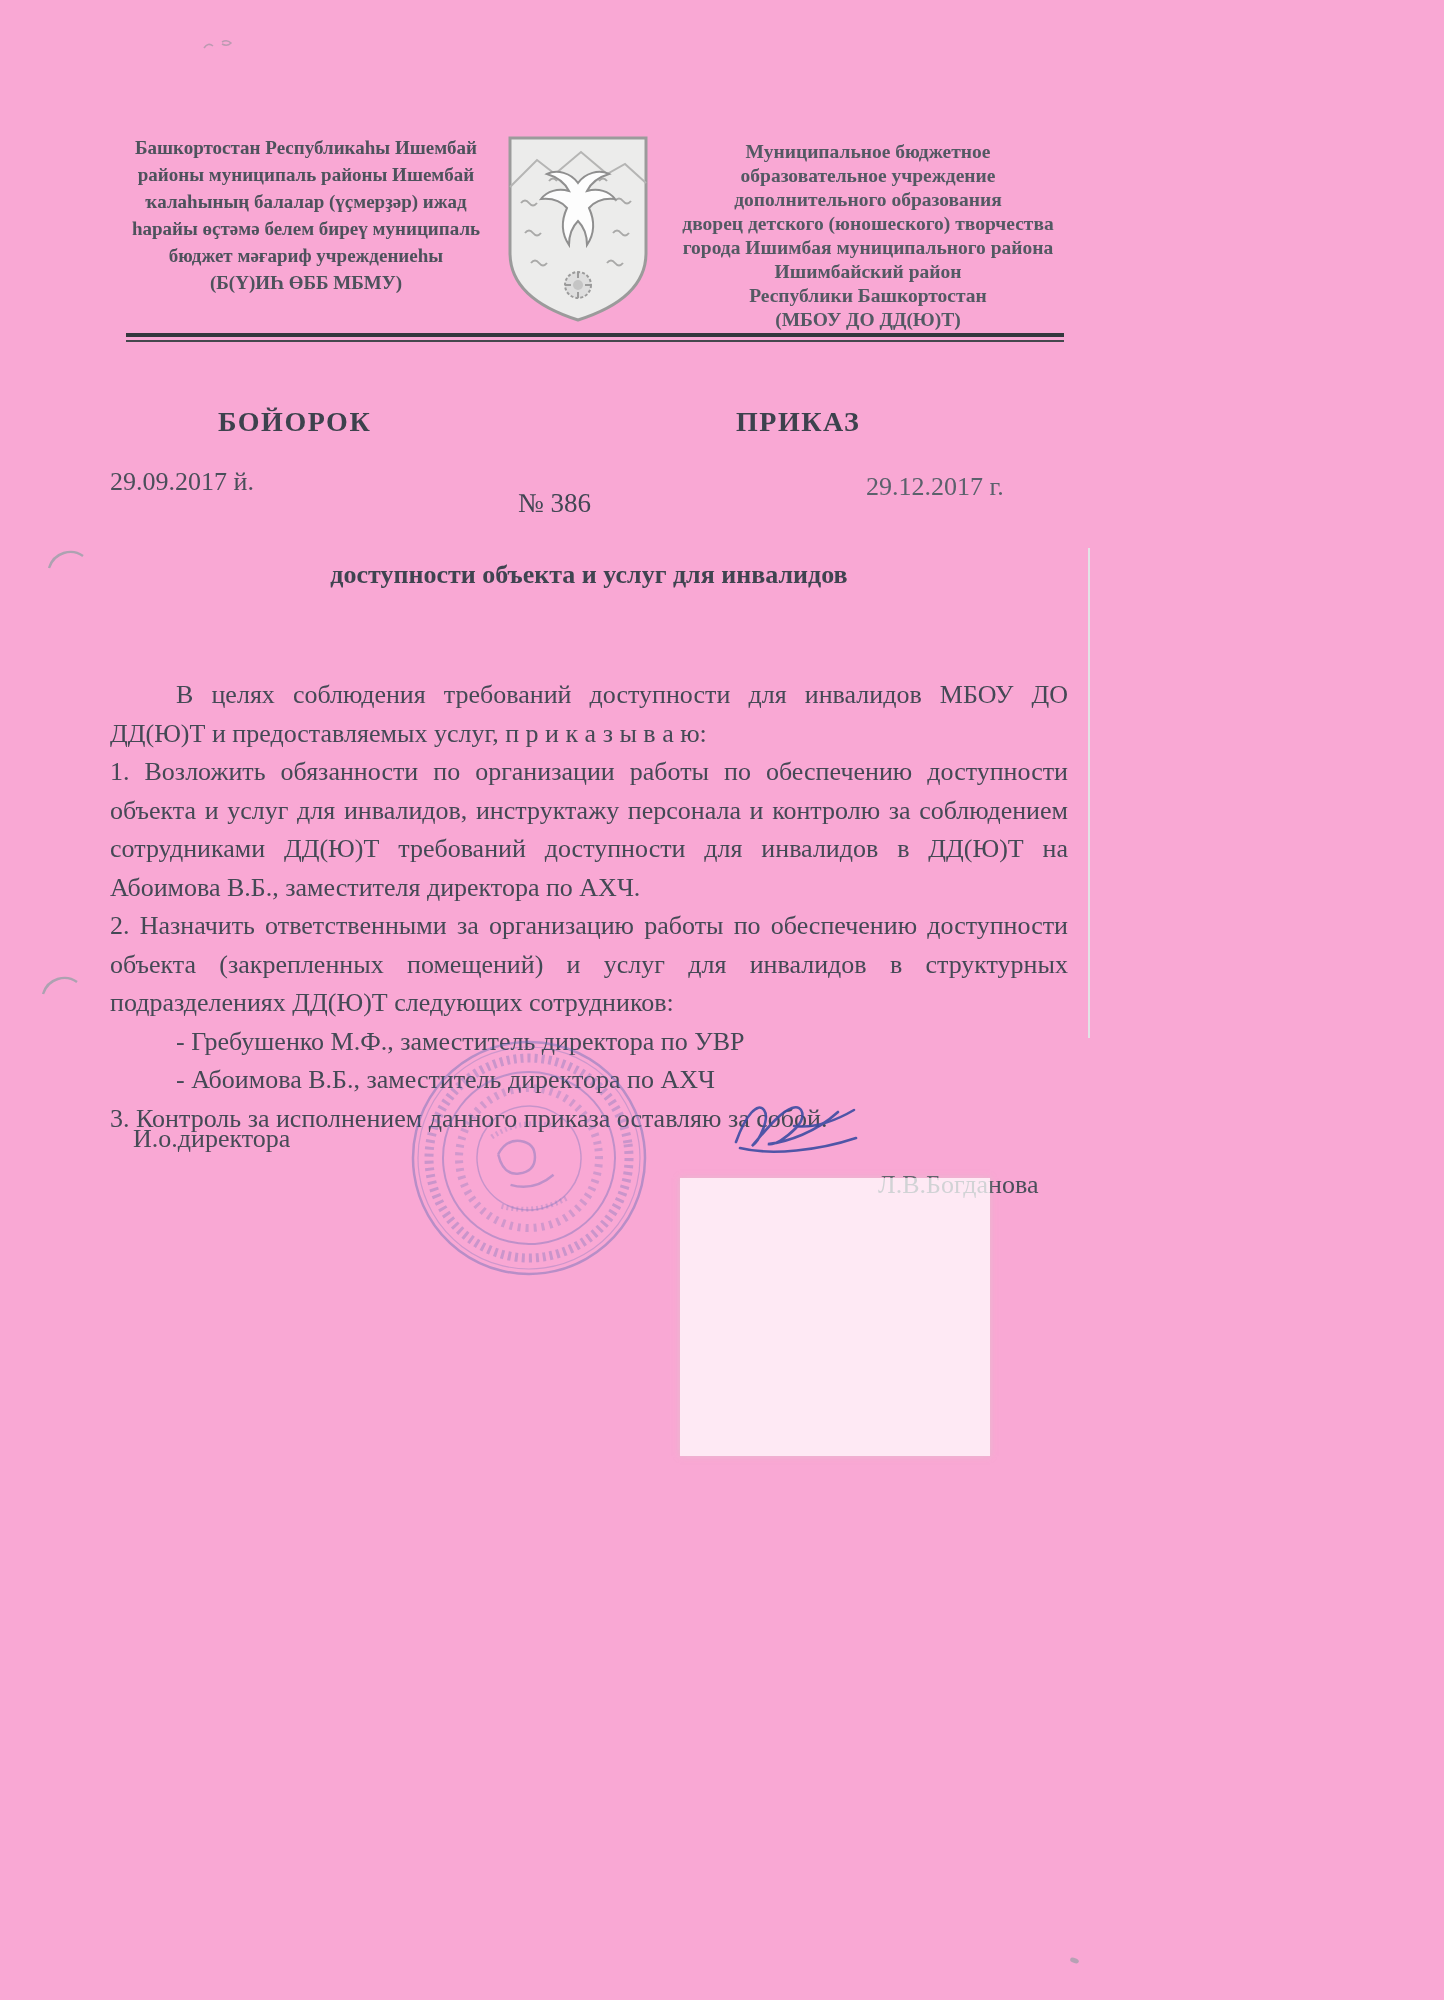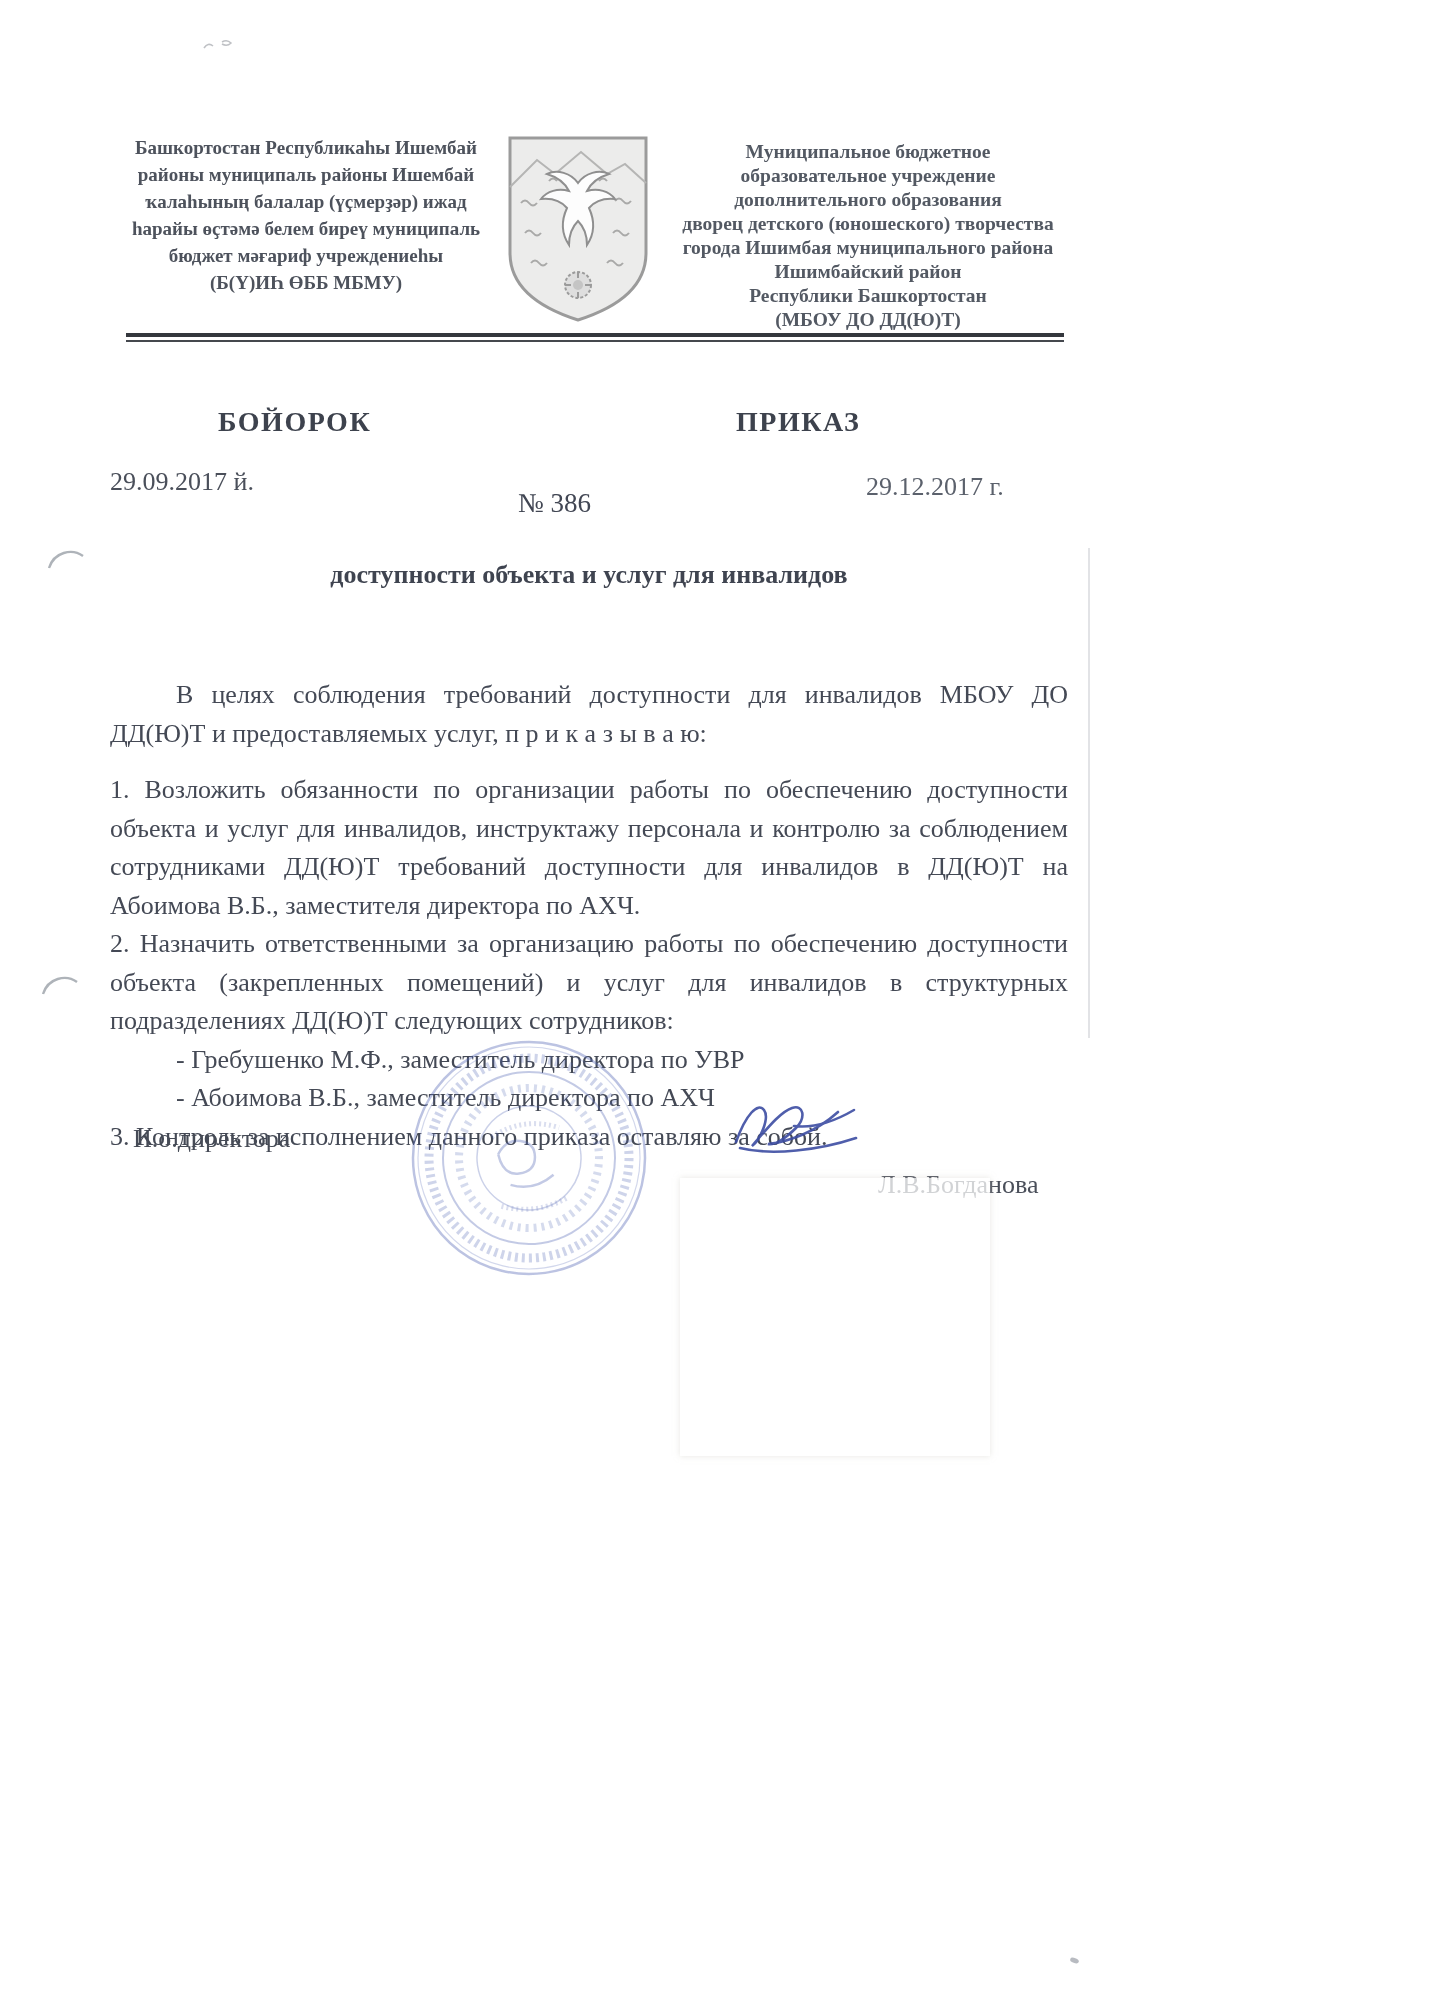--- a/index.html
+++ b/index.html
@@ -1,21 +1,21 @@
 <!DOCTYPE html>
 <html><head>
 <meta charset="utf-8">
 <style>
   * { margin:0; padding:0; box-sizing:border-box; }
   html,body { background:#e8e8e6; }
   .page {
     position:relative;
     width:1444px; height:2000px;
     margin:0 auto;
-    background:#ffffff;
+    background:#f9a8d4;
     font-family:"Liberation Serif", serif;
     color:#434853;
     overflow:hidden;
   }
   
   .header-left {
     position:absolute; left:126px; top:134px; width:360px;
     text-align:center; font-weight:bold;
     font-size:19px; line-height:27px; color:#4d525c;
   }
@@ -50,21 +50,21 @@
     font-size:26px; line-height:38px; color:#3f4450;
   }
   
   .body-text {
     position:absolute; left:110px; top:676px; width:958px;
     font-size:26px; line-height:38.5px;
     text-align:justify; color:#444955;
   }
   .body-text p { margin:0; }
   p.indented { text-indent:66px; }
-  p.gap-after { margin-bottom:18px; }
+  p.gap-after { }
   .sub-item { padding-left:66px; text-align:left; }
   
   .sig-position { position:absolute; left:133px; top:1124px; font-size:26px; color:#464b56;text-align:center; }
   .sig-name     { position:absolute; left:878px; top:1170px; font-size:26px; color:#4a4f5a; }
   .sig-autograph{ position:absolute; left:728px; top:1096px; width:140px; height:66px; }
   
   .stamp {
     position:absolute; left:403px; top:1032px; width:252px; height:252px;
     transform:rotate(-8deg); opacity:.85; pointer-events:none;
   }

